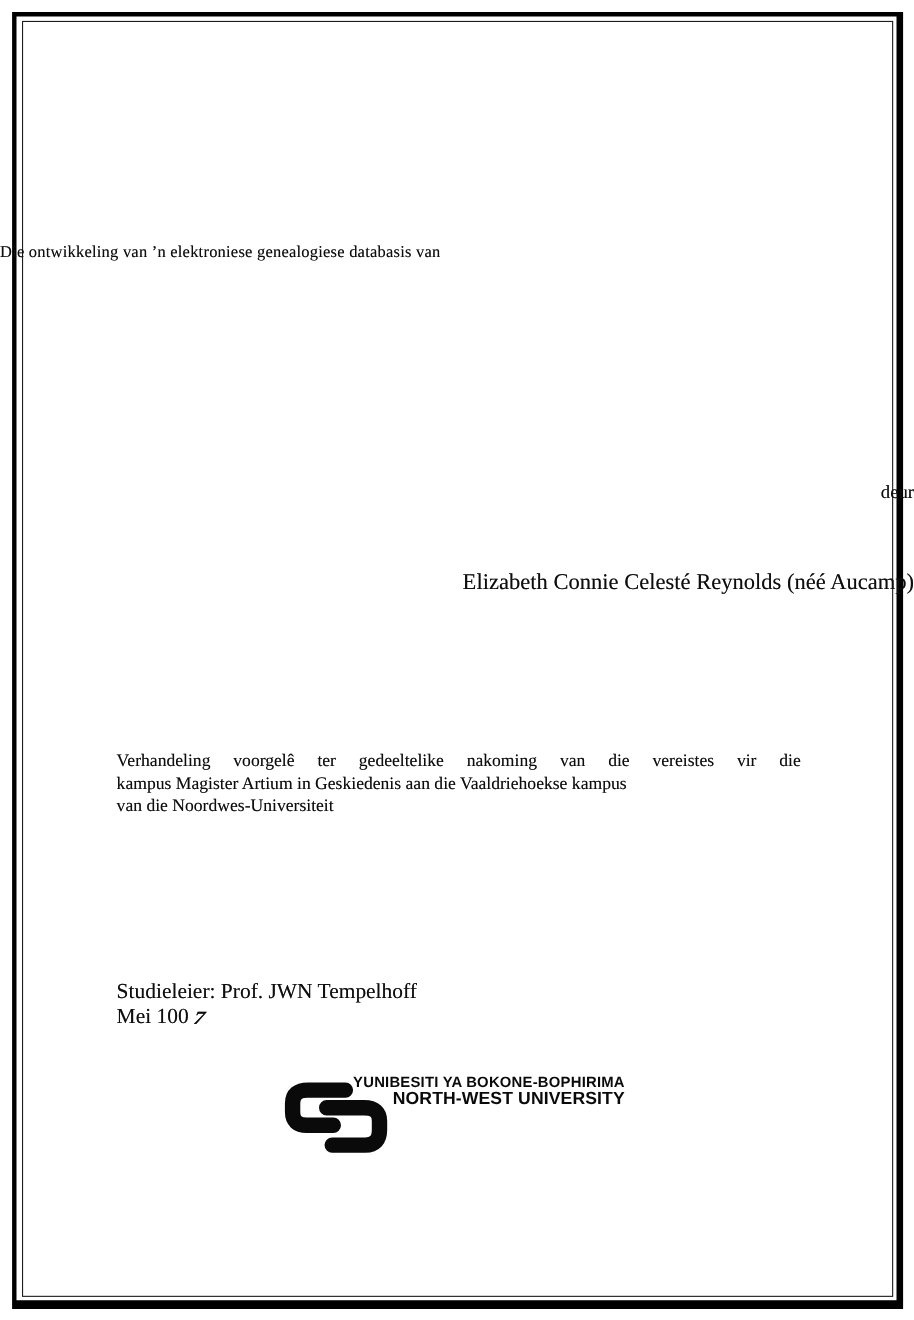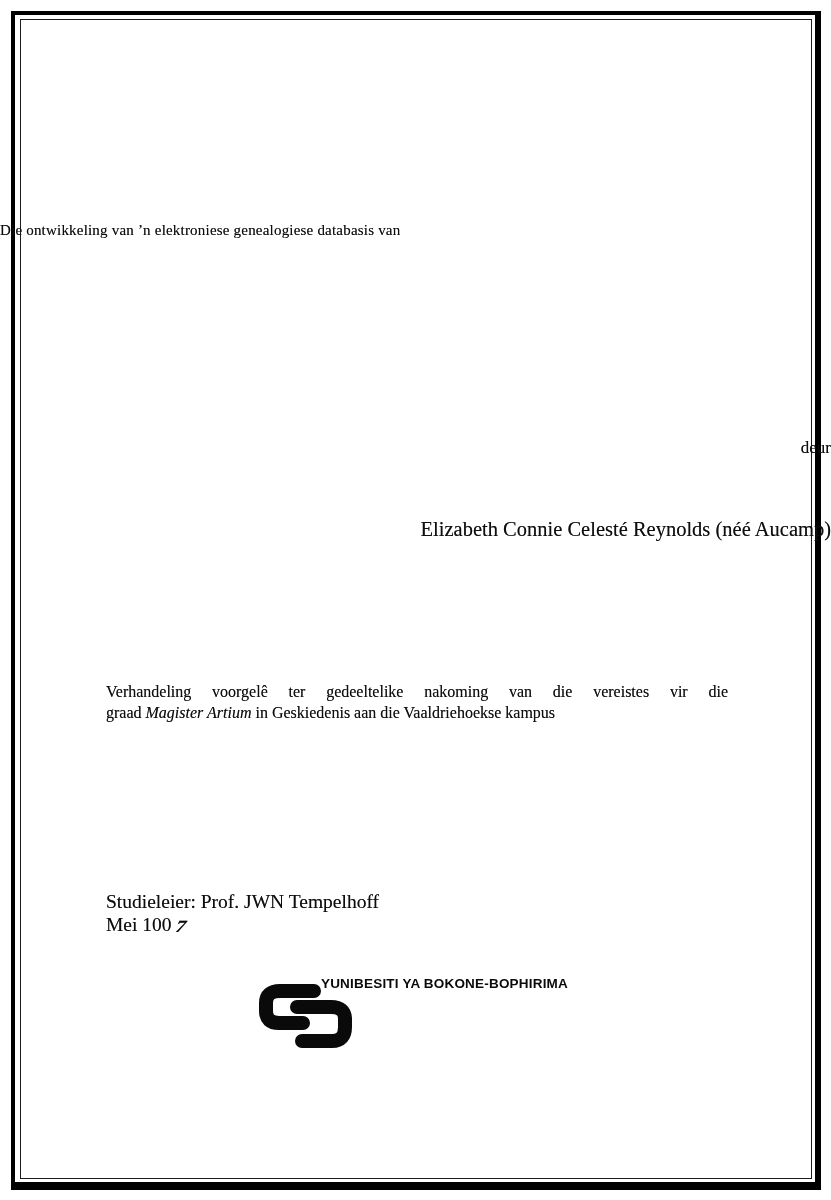--- a/index.html
+++ b/index.html
@@ -28,21 +28,21 @@
     position:absolute;left:0;right:0;top:438px;text-align:right;font-size:17px;
   }
   .author{
     position:absolute;left:0;right:0;top:518px;text-align:right;font-size:20.5px;
   }
   .submission{
     position:absolute;left:106px;width:622px;top:666px;
     font-size:16px;line-height:20.6px;margin-top:16px;
   }
   .sub-line1{ text-align:justify; text-align-last:justify; }
-  .it{ font-style:italic; }
+  .it{ }
   .supervisor{
     position:absolute;left:106px;top:891px;font-size:19.5px;
   }
   .date{
     position:absolute;left:106px;top:914px;font-size:19.5px;
   }
   .seven{
     display:inline-block;font-weight:700;
     transform:skewX(-22deg) scaleY(.88);transform-origin:50% 100%;
   }
@@ -71,30 +71,32 @@
   <div class="title ink">
     <div>Die ontwikkeling van ’n elektroniese genealogiese databasis van</div>
   </div>
 
   <div class="byline ink">deur</div>
 
   <div class="author ink">Elizabeth Connie Celesté Reynolds (néé Aucamp)</div>
 
   <div class="submission ink">
     <div class="sub-line1">Verhandeling voorgelê ter gedeeltelike nakoming van die vereistes vir die</div>
-    <div><span>graad </span><span class="it">Magister Artium</span><span> in Geskiedenis aan die Vaaldriehoekse kampus</span></div>
+    <div><span>kampus </span><span class="it">Magister Artium</span><span> in Geskiedenis aan die Vaaldriehoekse kampus</span></div>
+    <div>van die Noordwes-Universiteit</div>
   </div>
 
   <div class="supervisor ink">Studieleier: Prof. JWN Tempelhoff</div>
 
   <div class="date ink"><span>Mei 100</span><span class="seven">7</span></div>
 
   <div>
     <svg class="logo-mark" viewBox="0 0 100 78" aria-hidden="true">
       <path d="M 57 17 L 23 17 Q 9 17 9 29 L 9 37 Q 9 49 22 49 L 46 49"></path>
       <path d="M 40 33 L 74 33 Q 88 33 88 45 L 88 53 Q 88 67 75 67 L 45 67"></path>
     </svg>
     <div class="logo-text">
       <div class="lt1">YUNIBESITI YA BOKONE-BOPHIRIMA</div>
+      <div class="lt2">NORTH-WEST UNIVERSITY</div>
     </div>
   </div>
 
 </div>
 
 </body></html>

